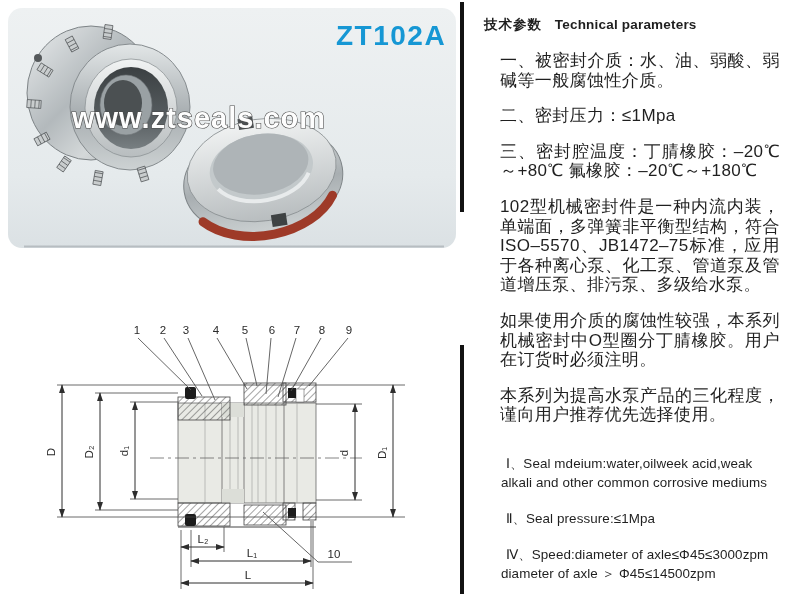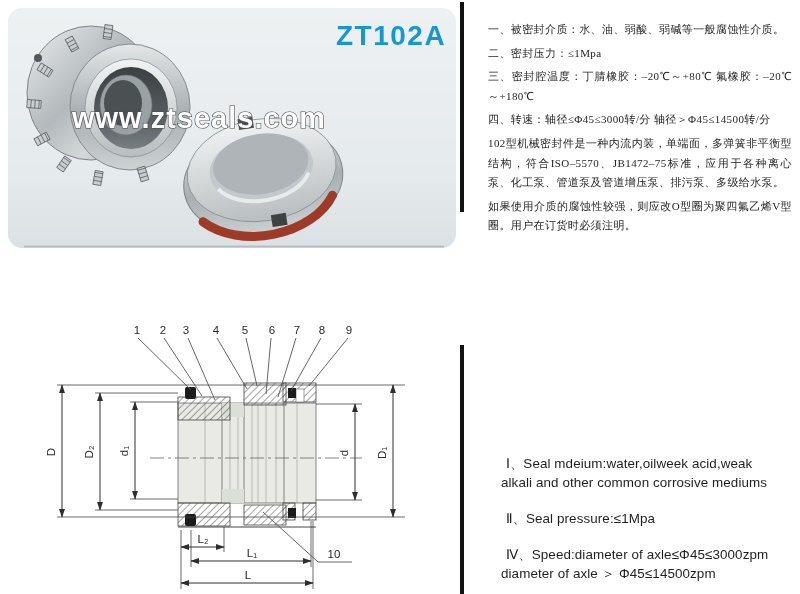--- a/index.html
+++ b/index.html
@@ -17,21 +17,21 @@
   .divider.seg2{top:345px;height:249px;}
 
   
   .drawing{position:absolute;left:0;top:310px;}
 
   
   .right-col{position:absolute;left:484px;top:16px;width:312px;color:#1f1f1f;}
   .tech-title{font-size:13.5px;margin:0 0 17px 0;}
   .tech-title .cn{font-weight:bold;letter-spacing:1px;}
   .tech-title .en{font-weight:bold;margin-left:9px;letter-spacing:.2px;}
-  .cn-text p{font-size:11px;line-height:19.6px;margin:4px;text-align:justify;letter-spacing:.4px;font-family:Liberation Serif, serif;}
+  .cn-text p{font-size:17px;line-height:19.6px;margin:16px;text-align:justify;letter-spacing:.4px;}
   .en-col{position:absolute;left:484px;top:437px;width:314px;color:#1f1f1f;}
   .en-col p{font-size:13.4px;line-height:19px;margin:17px;text-indent:5px;letter-spacing:.1px;}
   .en-col .rn{letter-spacing:0;}
 </style>
 </head>
 <body>
 
 <div class="page">
 
   <div class="photo-panel">
@@ -227,27 +227,31 @@
       <text x="128" y="451" transform="rotate(-90 128 451)">d₁</text>
       <text x="348" y="453" transform="rotate(-90 348 453)">d</text>
       <text x="386" y="453" transform="rotate(-90 386 453)">D₁</text>
       <text x="203" y="543">L₂</text>
       <text x="252" y="557">L₁</text>
       <text x="248" y="579">L</text>
     </g>
   </svg>
 
   <div class="right-col">
+    <p class="tech-title">
+      <span class="cn">技术参数</span>
+      <span class="en">Technical parameters</span>
+    </p>
     <div class="cn-text">
       <p>一、被密封介质：水、油、弱酸、弱碱等一般腐蚀性介质。</p>
       <p>二、密封压力：≤1Mpa</p>
       <p>三、密封腔温度：丁腈橡胶：–20℃～+80℃ 氟橡胶：–20℃～+180℃</p>
-      <p>四、转速：轴径≤Φ45≤3000转/分  轴径＞Φ45≤14500转/分</p>
       <p>102型机械密封件是一种内流内装，单端面，多弹簧非平衡型结构，符合ISO–5570、JB1472–75标准，应用于各种离心泵、化工泵、管道泵及管道增压泵、排污泵、多级给水泵。</p>
-      <p>如果使用介质的腐蚀性较强，则应改O型圈为聚四氟乙烯V型圈。用户在订货时必须注明。</p>
+      <p>如果使用介质的腐蚀性较强，本系列机械密封中O型圈分丁腈橡胶。用户在订货时必须注明。</p>
+      <p>本系列为提高水泵产品的三化程度，谨向用户推荐优先选择使用。</p>
     </div>
   </div>
 
   <div class="en-col">
     <p>
       <span class="rn">Ⅰ、</span><span>Seal mdeium:water,oilweek acid,weak alkali and other common corrosive mediums</span>
     </p>
     <p>
       <span class="rn">Ⅱ、</span><span>Seal pressure:≤1Mpa</span>
     </p>

